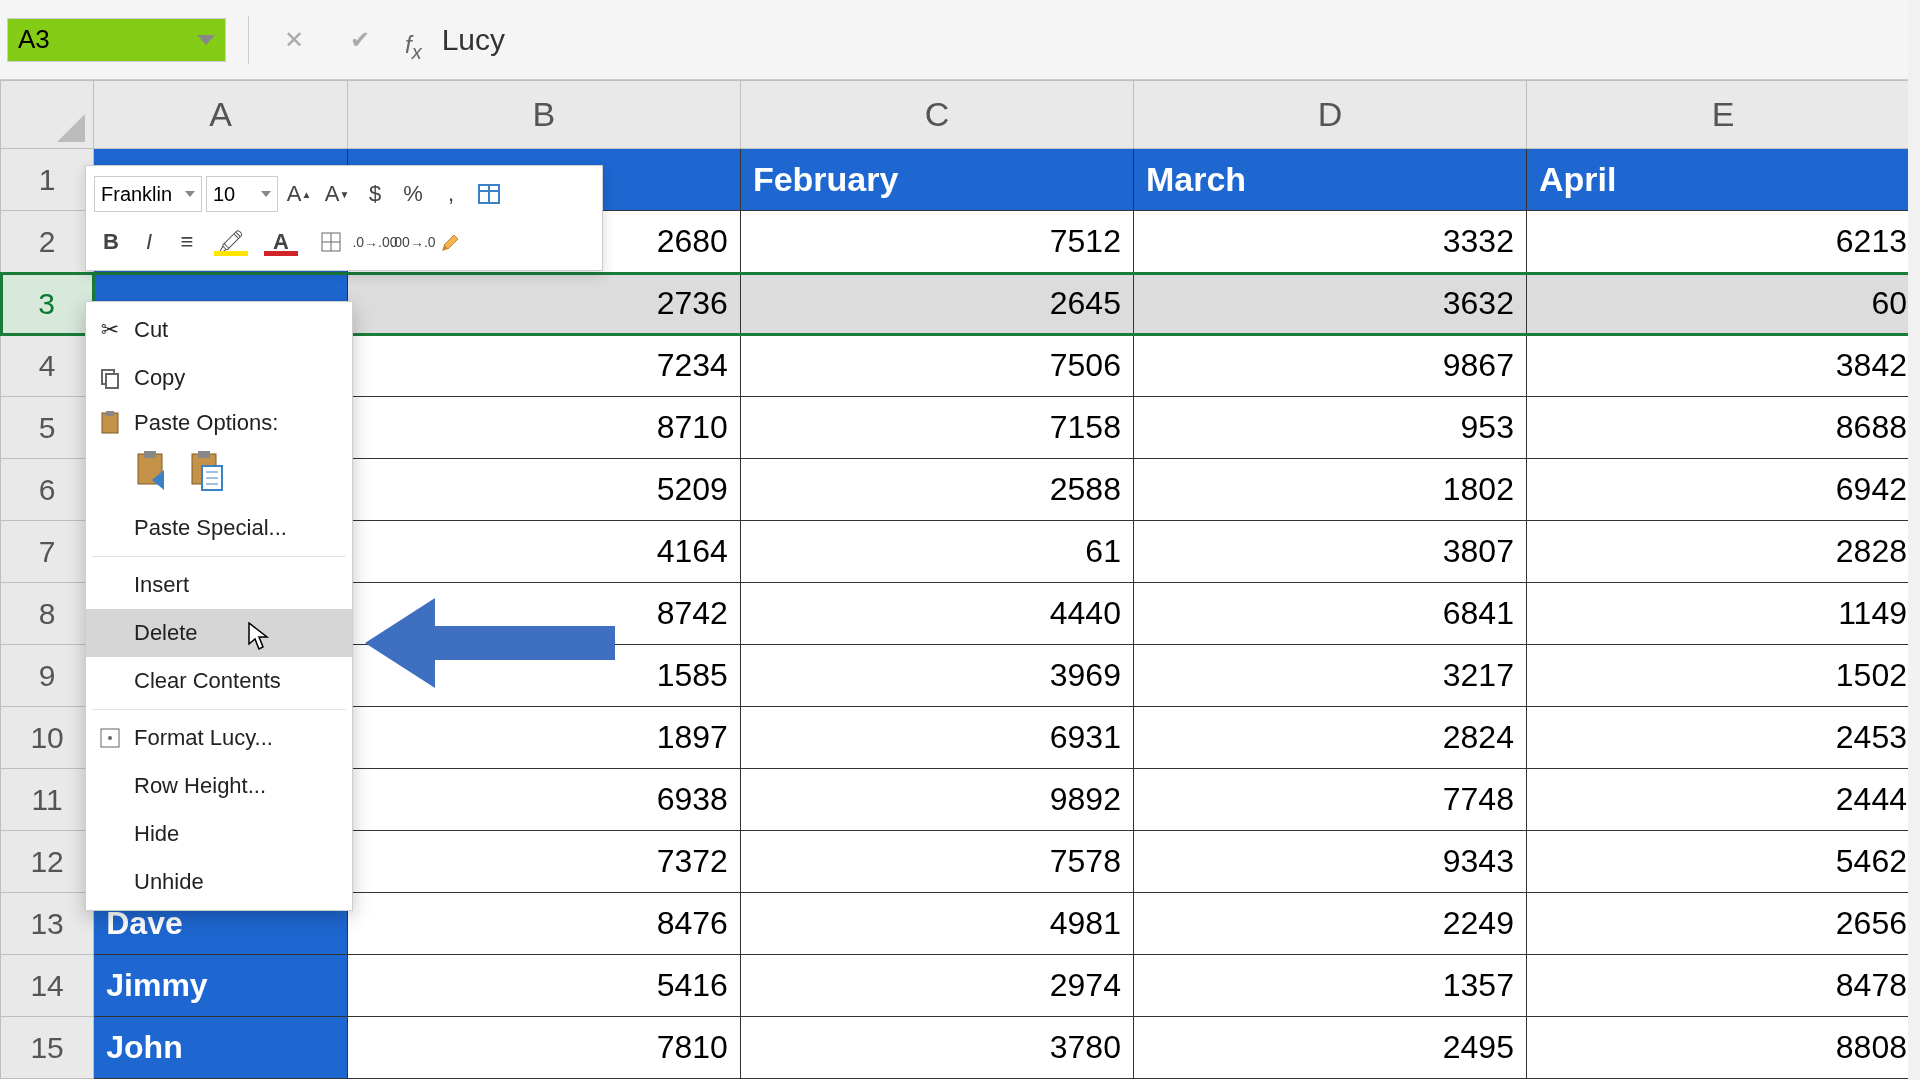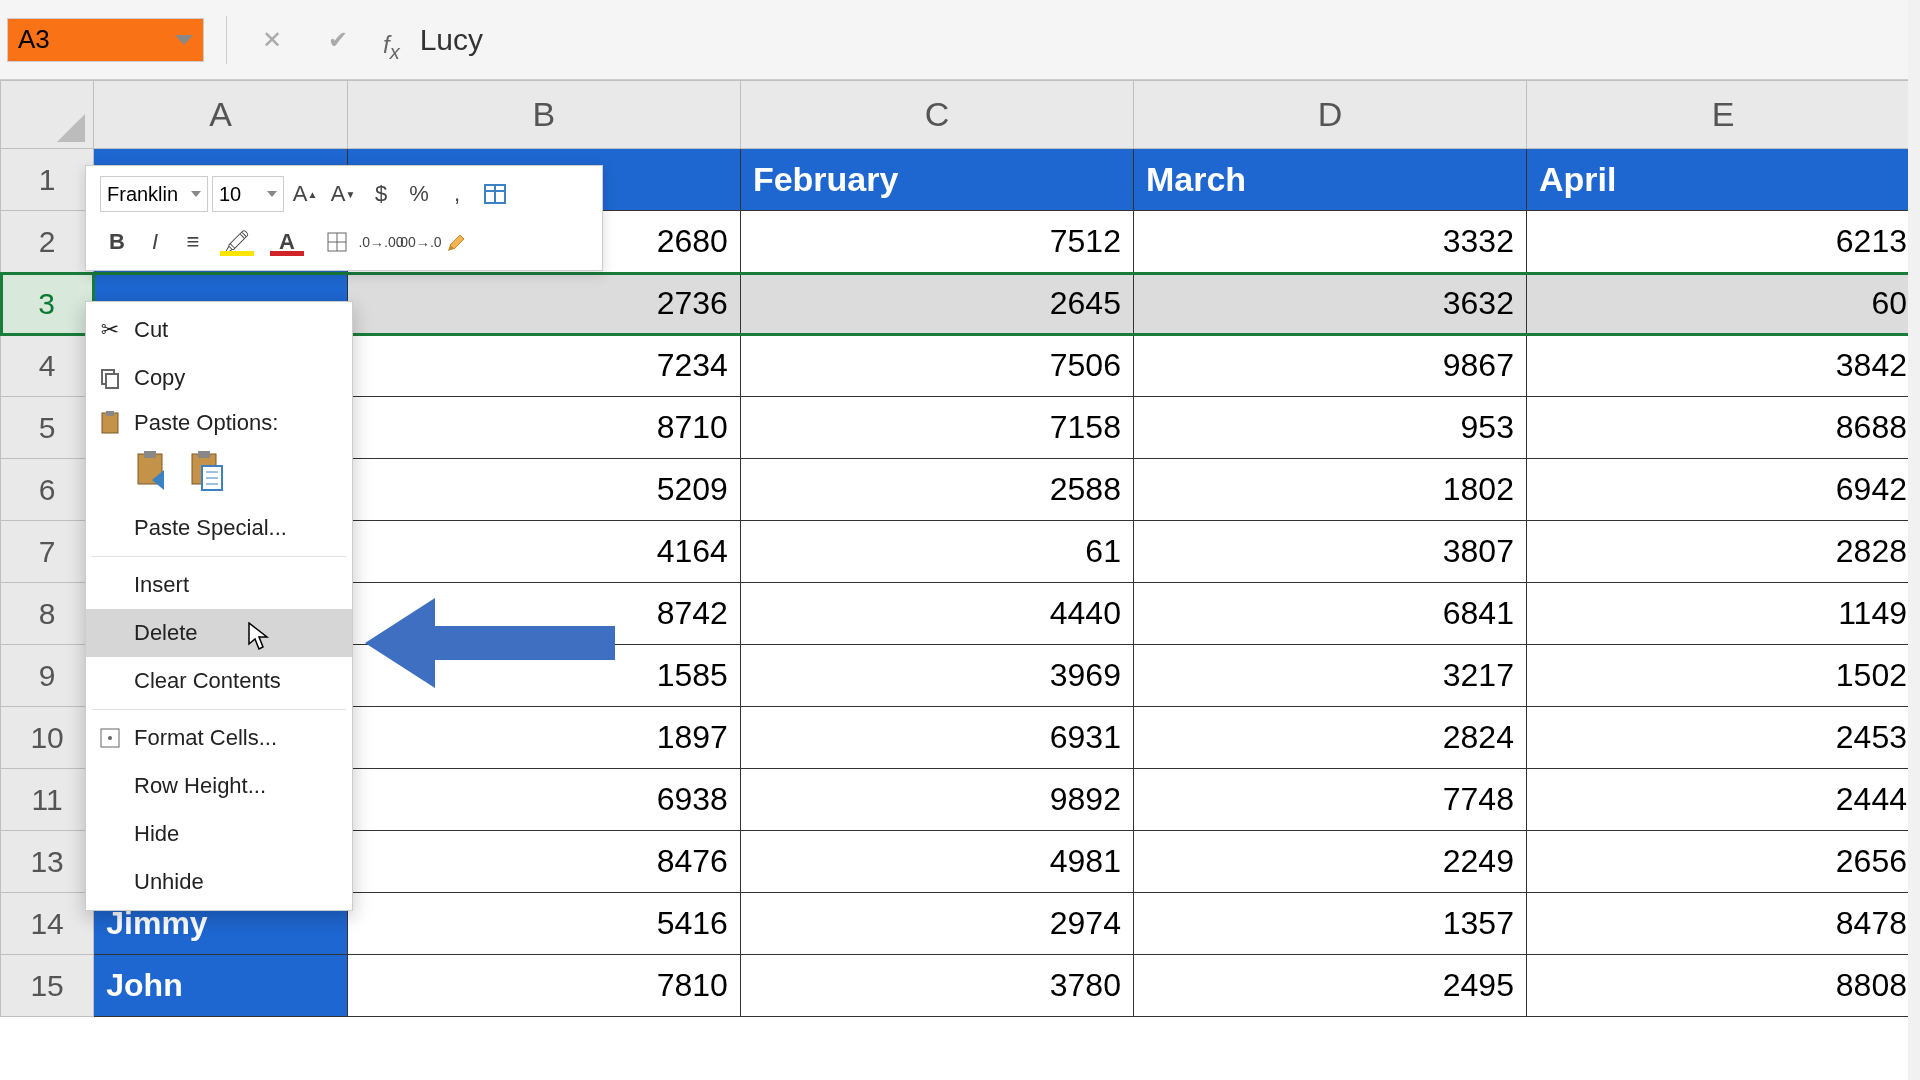--- a/index.html
+++ b/index.html
@@ -1,20 +1,20 @@
 <!DOCTYPE html>
 <html><head>
 <meta charset="utf-8">
 <style>
   * { box-sizing: border-box; margin: 0; padding: 0; font-family: "Segoe UI", Arial, sans-serif; }
   body { background: #fff; width: 1920px; height: 1080px; overflow: hidden; position: relative; }
 
   
   .formula-bar { display: flex; align-items: center; height: 80px; background: #f5f5f5; border-bottom: 1px solid #ccc; }
-  .name-box { width: 197px; height: 44px; margin: 0 10px 0 7px; background: #f97316; border: 1px solid #ccc; display: flex; align-items: center; justify-content: space-between; padding: 0 10px; font-size: 26px; font-weight: 500; }
+  .name-box { width: 219px; height: 44px; margin: 0 10px 0 7px; background: #84cc16; border: 1px solid #ccc; display: flex; align-items: center; justify-content: space-between; padding: 0 10px; font-size: 26px; font-weight: 500; }
   .name-box .dd { width: 0; height: 0; border-left: 9px solid transparent; border-right: 9px solid transparent; border-top: 10px solid #888; }
   .fb-divider { width: 1px; height: 48px; background: #ccc; margin: 0 12px; }
   .fb-btn { width: 30px; height: 30px; display: flex; align-items: center; justify-content: center; color: #aaa; font-size: 24px; margin: 0 18px; }
   .fb-btn.check { color: #aaa; }
   .fx { font-style: italic; font-size: 24px; color: #666; margin: 16px 20px 0 12px; }
   .formula-input { font-size: 30px; color: #333; font-weight: 400; }
 
   
   .grid-wrap { position: relative; }
   table.grid { border-collapse: collapse; width: 100%; }
@@ -32,21 +32,21 @@
 
   td.cell { border: 1px solid #333; font-size: 32px; padding: 4px 12px; text-align: right; font-weight: 500; color: #000; height: 62px; }
   td.cell.namecol { text-align: left; font-weight: 700; color: #fff; background: #1e66d0; }
   td.cell.header { text-align: left; font-weight: 700; color: #fff; background: #1e66d0; font-size: 34px; }
   tr.selrow td.cell { background: #dcdcdc; }
   tr.selrow td.cell.namecol { background: #1e66d0; }
   tr.selrow { outline: 3px solid #1a7c3b; outline-offset: -2px; }
   tr.r1 td.cell { height: 49px; }
 
   
-  .mini-toolbar { position: absolute; left: 85px; top: 165px; background: #fff; border: 1px solid #ccc; box-shadow: 0 4px 12px rgba(0,0,0,0.15); width: 518px; padding: 4px 14px; z-index: 20; }
+  .mini-toolbar { position: absolute; left: 85px; top: 165px; background: #fff; border: 1px solid #ccc; box-shadow: 0 4px 12px rgba(0,0,0,0.15); width: 518px; padding: 4px 8px; z-index: 20; }
   .mt-row { display: flex; align-items: center; gap: 4px; height: 48px; }
   .mt-font { border: 1px solid #ccc; width: 108px; height: 36px; display: flex; align-items: center; justify-content: space-between; padding: 0 6px; font-size: 20px; }
   .mt-size { border: 1px solid #ccc; width: 72px; height: 36px; display: flex; align-items: center; justify-content: space-between; padding: 0 6px; font-size: 20px; }
   .mt-dd { width: 0; height: 0; border-left: 5px solid transparent; border-right: 5px solid transparent; border-top: 6px solid #888; }
   .mt-btn { width: 34px; height: 36px; display:flex; align-items:center; justify-content:center; font-size: 22px; color:#444; position: relative; }
   .mt-btn.group { width: 46px; }
   .mt-btn .bar { position:absolute; bottom:4px; left: 6px; right: 6px; height: 5px; }
 
   
   .ctx { position: absolute; left: 85px; top: 301px; width: 268px; background: #fff; border: 1px solid #ccc; box-shadow: 0 6px 18px rgba(0,0,0,0.22); z-index: 20; font-size: 22px; padding: 4px 0; }
@@ -180,20 +180,28 @@
         </tr>
   <tr>
           <td class="rowhead">11</td>
           <td class="cell namecol"></td>
           <td class="cell">6938</td>
           <td class="cell">9892</td>
           <td class="cell">7748</td>
           <td class="cell">2444</td>
         </tr>
   <tr>
+          <td class="rowhead">12</td>
+          <td class="cell namecol"></td>
+          <td class="cell">7372</td>
+          <td class="cell">7578</td>
+          <td class="cell">9343</td>
+          <td class="cell">5462</td>
+        </tr>
+  <tr>
           <td class="rowhead">13</td>
           <td class="cell namecol">Dave</td>
           <td class="cell">8476</td>
           <td class="cell">4981</td>
           <td class="cell">2249</td>
           <td class="cell">2656</td>
         </tr>
   <tr>
           <td class="rowhead">14</td>
           <td class="cell namecol">Jimmy</td>
@@ -327,21 +335,21 @@
     <span class="lbl">Clear Contents</span>
   </div>
   <div class="sep"></div>
   <div class="item">
     <span class="ic">
       <svg width="22" height="22" viewBox="0 0 22 22">
           <rect x="2" y="2" width="18" height="18" fill="none" stroke="#666"></rect>
           <circle cx="11" cy="11" r="2" fill="#666"></circle>
         </svg>
     </span>
-    <span class="lbl">Format Cells...</span>
+    <span class="lbl">Format Lucy...</span>
   </div>
   <div class="item">
     <span class="lbl">Row Height...</span>
   </div>
   <div class="item">
     <span class="lbl">Hide</span>
   </div>
   <div class="item">
     <span class="lbl">Unhide</span>
   </div>

